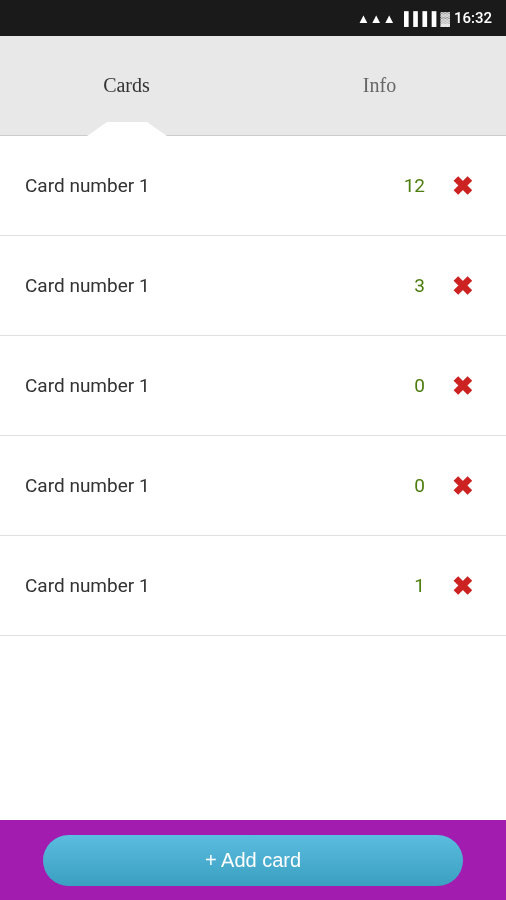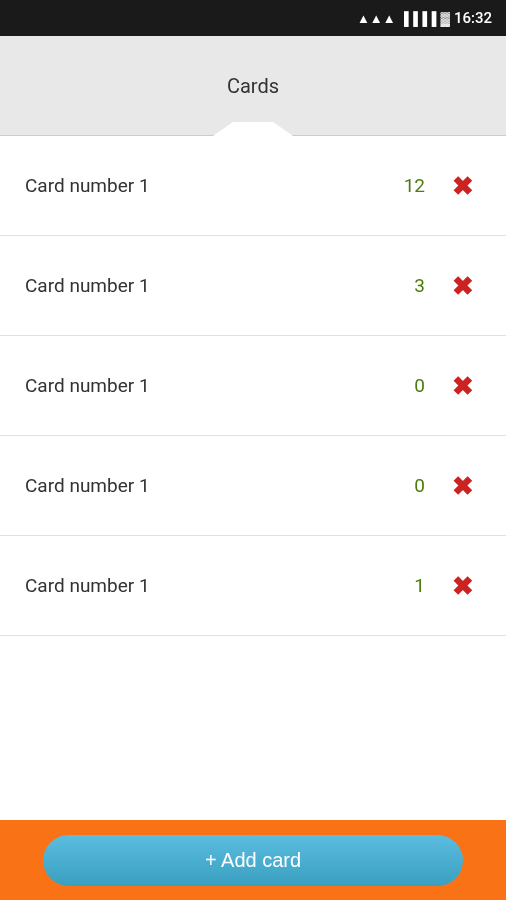--- a/index.html
+++ b/index.html
@@ -35,20 +35,21 @@
       margin-left: 0;
     }
 
     
     .tab-bar {
       background: #e8e8e8;
       display: flex;
       height: 100px;
       border-bottom: 1px solid #ccc;
       position: relative;
+      font-family: Liberation Serif, serif;
     }
     .tab {
       flex: 1;
       display: flex;
       align-items: center;
       justify-content: center;
       font-size: 20px;
       color: #666;
       cursor: pointer;
       position: relative;
@@ -109,21 +110,21 @@
     }
     .x-icon {
       color: #cc2222;
       font-size: 26px;
       font-weight: bold;
       line-height: 1;
     }
 
     
     .footer {
-      background: #f97316;
+      background: #a21caf;
       height: 80px;
       display: flex;
       align-items: center;
       justify-content: center;
       position: absolute;
       bottom: 0;
       left: 0;
       right: 0;
     }
     .add-card-btn {
@@ -147,20 +148,23 @@
     <span style="color:white;font-size:13px;">▐▐▐▐</span>
     <span style="color:white;font-size:13px;">▓</span>
     <span class="status-time">16:32</span>
   </div>
 </div>
 
 <div class="tab-bar">
   <div class="tab active">
     <span>Cards</span>
   </div>
+  <div class="tab">
+    <span>Info</span>
+  </div>
 </div>
 
 <div class="content">
 
   <div class="card-row">
     <span class="card-label">Card number 1</span>
     <span class="card-count">12</span>
     <div class="delete-btn">
       <span class="x-icon">✖</span>
     </div>

